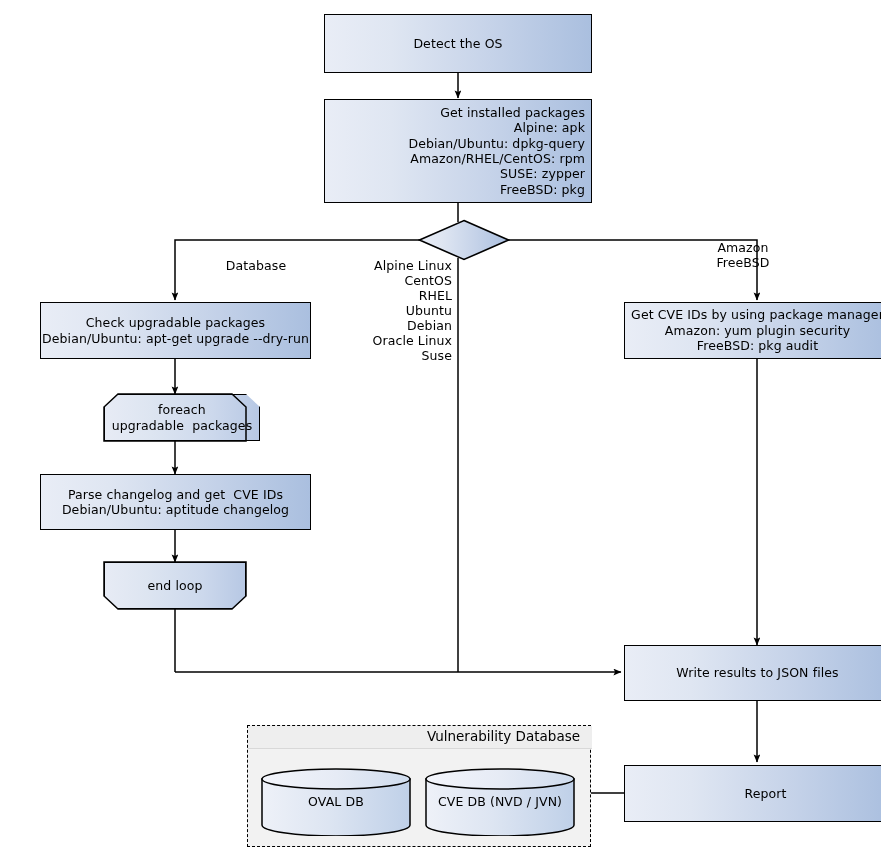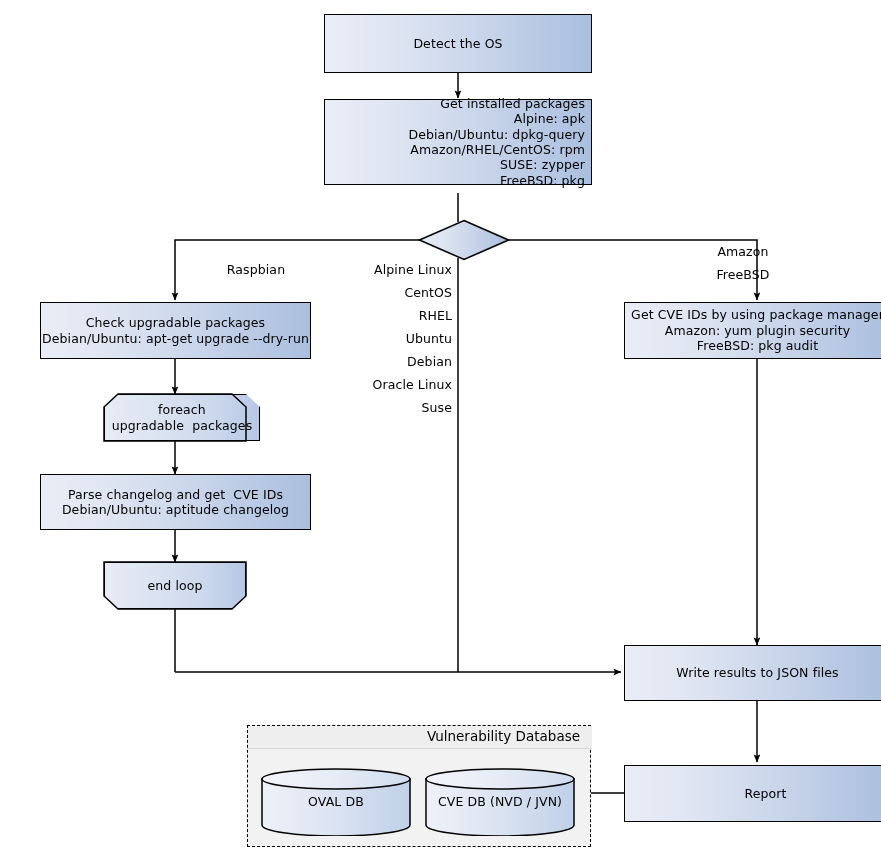--- a/index.html
+++ b/index.html
@@ -66,21 +66,21 @@
     pointer-events: none;
   }
   
   .diamond {
     position: absolute;
   }
   
   .blabel {
     position: absolute;
     font-size: 12.5px;
-    line-height: 23px;
+    line-height: 15px;
     color: #000000;
     white-space: pre;
     letter-spacing: 0.1px;
   }
   .blabel.ta-right { text-align: right; }
   .blabel.ta-center { text-align: center; }
   
   .dbgroup {
     position: absolute;
     box-sizing: border-box;
@@ -162,34 +162,34 @@
       <path d="M731,701 L731,762" marker-end="url(#arrow)"></path>
 
       <path d="M565,793 L598,793"></path>
     </g>
   </svg>
 
   <div class="node proc" style="left:298px; top:14px; width:268px; height:59px;">
     <span>Detect the OS</span>
   </div>
 
-  <div class="node proc align-right" style="left:298px; top:99px; width:268px; height:86px;">
+  <div class="node proc align-right" style="left:298px; top:99px; width:268px; height:104px;">
     <span>Get installed packages
 Alpine: apk
 Debian/Ubuntu: dpkg-query
 Amazon/RHEL/CentOS: rpm
 SUSE: zypper
 FreeBSD: pkg</span>
   </div>
 
   <svg class="diamond" style="left:392px; top:219px; width:92px; height:42px;" viewBox="0 0 92 42">
     <polygon points="46,1.5 90.5,21 46,40.5 1.5,21" fill="url(#gradBox)" stroke="#000000" stroke-width="1.6"></polygon>
   </svg>
 
-  <div class="blabel ta-center" style="left:145px; top:258px; width:170px;">Raspbian</div>
+  <div class="blabel ta-center" style="left:145px; top:258px; width:170px;">Database</div>
 
   <div class="blabel ta-right" style="left:300px; top:258px; width:126px;">Alpine Linux
 CentOS
 RHEL
 Ubuntu
 Debian
 Oracle Linux
 Suse</div>
 
   <div class="blabel ta-center" style="left:618px; top:240px; width:198px;">Amazon

